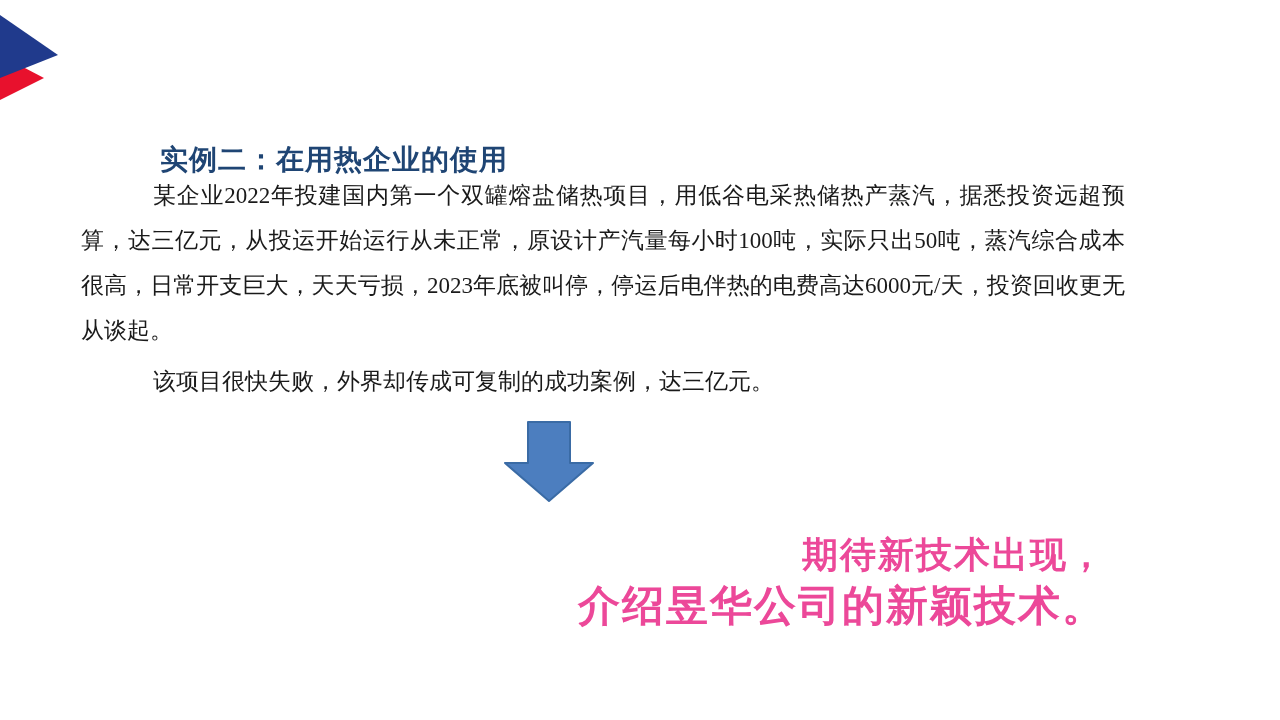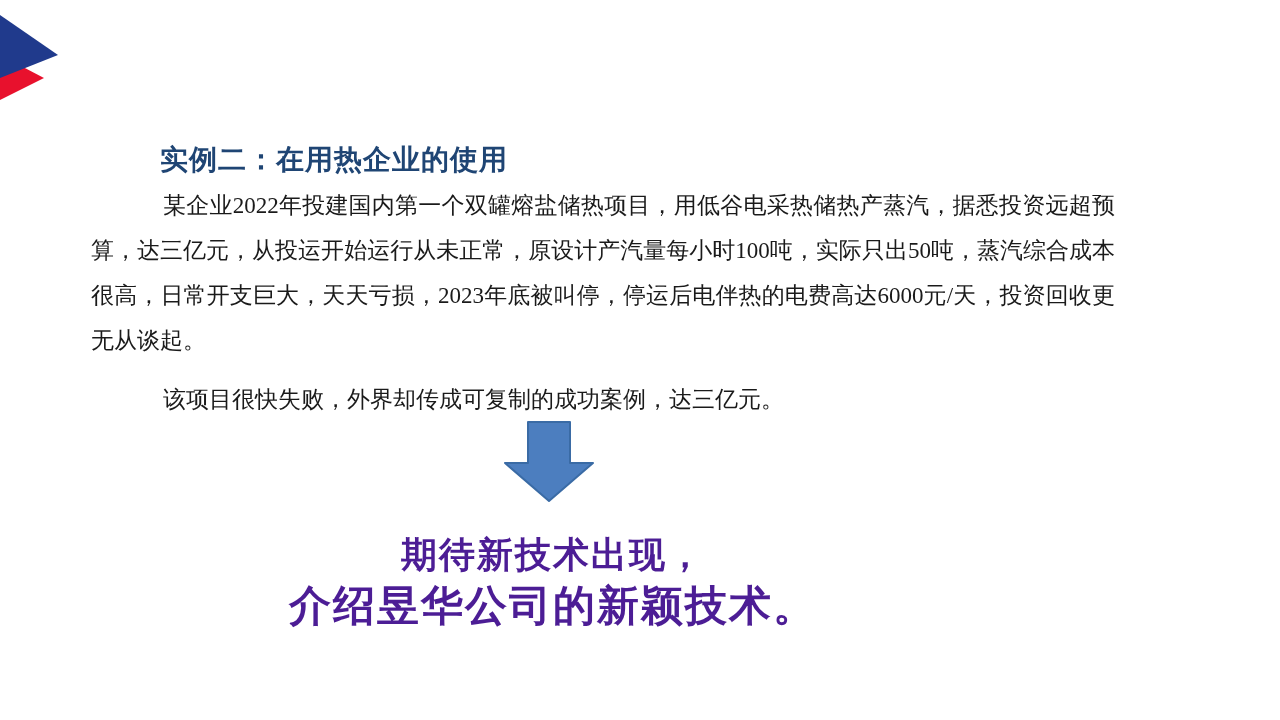--- a/index.html
+++ b/index.html
@@ -39,40 +39,40 @@
     top: 169px;
     width: 1052px;
     font-family: "Liberation Serif", serif;
     font-size: 23px;
     line-height: 45px;
     color: #1a1a1a;
     text-align: justify;
     text-justify: inter-character;
   }
   .body-text p {
-    margin: 14px;
+    margin: 4px;
     text-indent: 72px;
   }
   .body-text p + p {
     margin-top: 6px;
   }
   .down-arrow {
     position: absolute;
     left: 503px;
     top: 421px;
     width: 92px;
     height: 82px;
   }
   .conclusion {
     position: absolute;
     left: 0;
     top: 532px;
     width: 1106px;
-    text-align: center;
-    color: #4c1d95;
+    text-align: right;
+    color: #ec4899;
     font-weight: bold;
     font-family: "Liberation Sans", sans-serif;
   }
   .conclusion-line-1 {
     font-size: 36px;
     line-height: 46px;
     letter-spacing: 2px;
   }
   .conclusion-line-2 {
     margin-top: 2px;

